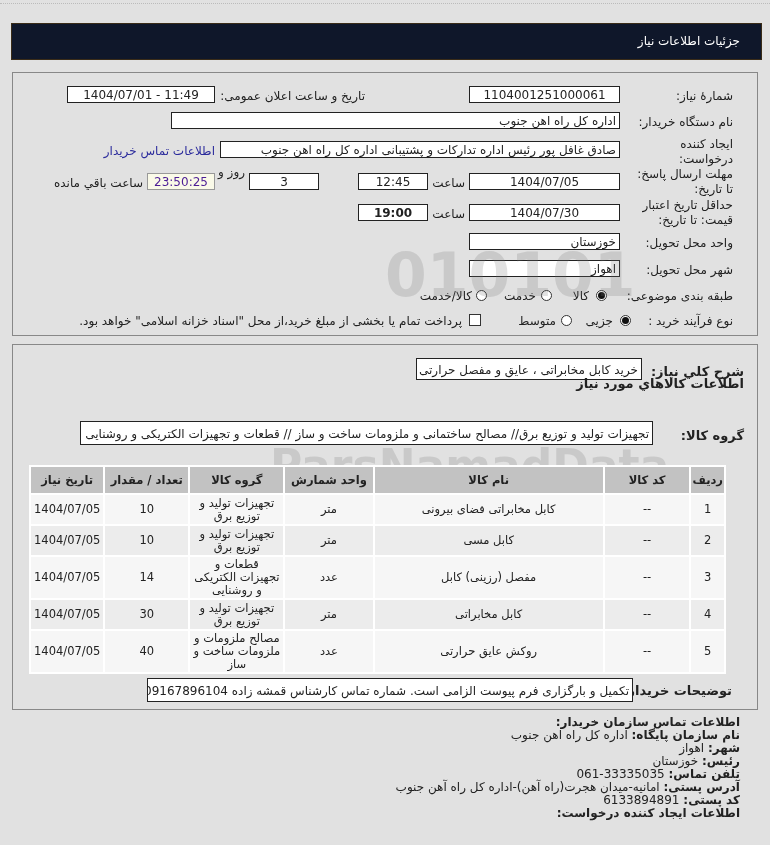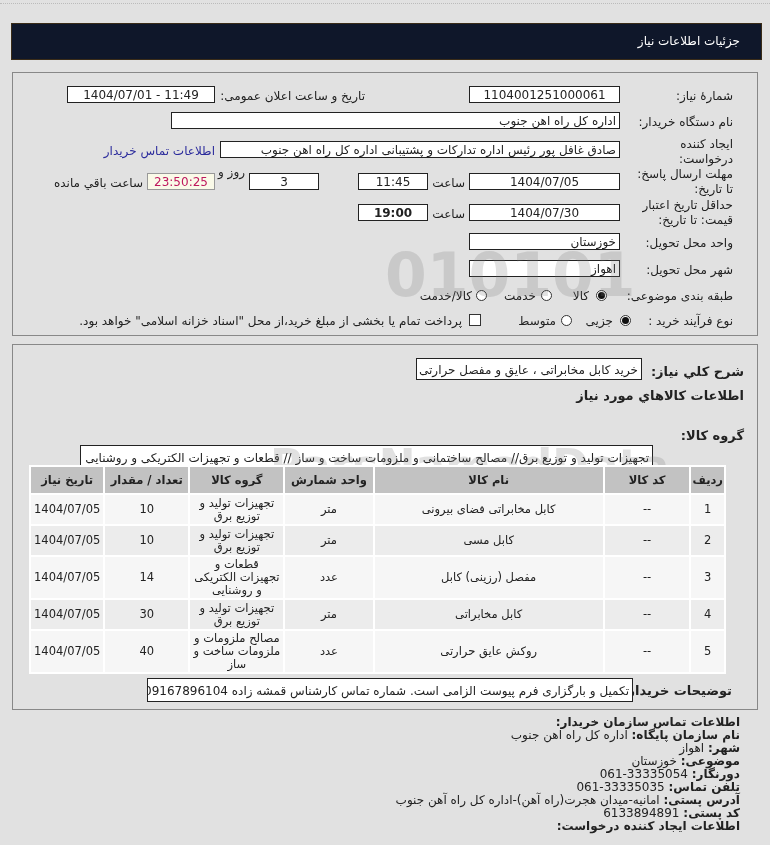--- a/index.html
+++ b/index.html
@@ -22,21 +22,21 @@
   }
   .p1 { left:12px; top:72px; width:744px; height:262px; }
   .p2 { left:12px; top:344px; width:744px; height:364px; border-bottom:1px solid #888; }
   .lbl { position:absolute; direction:rtl; text-align:right; white-space:nowrap; font-size:12px; }
   .box {
     position:absolute; background:#fff; border:1px solid #222; height:17px;
     font-size:12px; line-height:17px; white-space:nowrap; overflow:hidden; box-sizing:border-box;
   }
   .box.c { text-align:center; }
   .box.r { direction:rtl; text-align:right; padding-right:3px; }
-  .box.timer { background:#fafae8; border-color:#999; color:#be185d; }
+  .box.timer { background:#fafae8; border-color:#999; color:#4c1d95; }
   .link { color:#2b2b9c; }
   .radio {
     position:absolute; width:11px; height:11px; border:1px solid #333; border-radius:50%; background:#fff; box-sizing:border-box;
   }
   .radio.on::after { content:""; position:absolute; left:1px; top:1px; width:7px; height:7px; border-radius:50%; background:#111; }
   .chk { position:absolute; width:12px; height:12px; border:1px solid #333; background:#fff; box-sizing:border-box; }
   .bold { font-weight:bold; }
   table.items {
     position:absolute; left:29px; top:465px; width:697px;
     border-collapse:separate; border-spacing:2px; background:#fff;
@@ -70,21 +70,21 @@
 
 <div class="lbl" style="right:37px; top:137px;">ایجاد کننده</div>
 <div class="lbl" style="right:37px; top:152px;">درخواست:</div>
 <div class="box r" style="left:220px; top:141px; width:400px;">صادق غافل پور رئیس اداره تدارکات و پشتیبانی اداره کل راه اهن جنوب</div>
 <div class="lbl link" style="right:555px; top:144px;">اطلاعات تماس خریدار</div>
 
 <div class="lbl" style="right:37px; top:167px;">مهلت ارسال پاسخ:</div>
 <div class="lbl" style="right:37px; top:182px;">تا تاریخ:</div>
 <div class="box c" style="left:469px; top:173px; width:151px;">1404/07/05</div>
 <div class="lbl" style="right:305px; top:176px;">ساعت</div>
-<div class="box c" style="left:358px; top:173px; width:70px;">11:45</div>
+<div class="box c" style="left:358px; top:173px; width:70px;">12:45</div>
 <div class="box c" style="left:249px; top:173px; width:70px;">3</div>
 <div class="lbl" style="right:525px; top:165px;">روز و</div>
 <div class="box c timer" style="left:147px; top:173px; width:68px;">23:50:25</div>
 <div class="lbl" style="right:627px; top:176px;">ساعت باقي مانده</div>
 
 <div class="lbl" style="right:37px; top:198px;">حداقل تاریخ اعتبار</div>
 <div class="lbl" style="right:37px; top:213px;">قیمت: تا تاریخ:</div>
 <div class="box c" style="left:469px; top:204px; width:151px;">1404/07/30</div>
 <div class="lbl" style="right:305px; top:207px;">ساعت</div>
 <div class="box c" style="left:358px; top:204px; width:70px;font-weight:bold;">19:00</div>
@@ -109,24 +109,24 @@
 <div class="radio" style="left:561px; top:315px;"></div>
 <div class="lbl" style="right:214px; top:314px;">متوسط</div>
 <div class="chk" style="left:469px; top:314px;"></div>
 <div class="lbl" style="right:308px; top:314px;">پرداخت تمام یا بخشی از مبلغ خرید،از محل "اسناد خزانه اسلامی" خواهد بود.</div>
 
 <div class="panel p2"></div>
 
 <div class="lbl bold" style="right:26px; top:364px; font-size:13px;">شرح کلي نياز:</div>
 <div class="box r" style="left:416px; top:358px; width:226px; height:22px; line-height:22px;">خرید کابل مخابراتی ، عایق و مفصل حرارتی</div>
 
-<div class="lbl bold" style="right:26px; top:388px; font-size:13px;margin-left:20px;">اطلاعات کالاهاي مورد نياز</div>
+<div class="lbl bold" style="right:26px; top:376px; font-size:13px;margin-left:20px;">اطلاعات کالاهاي مورد نياز</div>
 
 <div class="lbl bold" style="right:26px; top:428px; font-size:13px;">گروه کالا:</div>
-<div class="box r" style="left:80px; top:421px; width:573px; height:24px; line-height:24px;margin-top:24px;">تجهیزات تولید و توزیع برق// مصالح ساختمانی و ملزومات ساخت و ساز // قطعات و تجهیزات الکتریکی و روشنایی</div>
+<div class="box r" style="left:80px; top:421px; width:573px; height:24px; line-height:24px;">تجهیزات تولید و توزیع برق// مصالح ساختمانی و ملزومات ساخت و ساز // قطعات و تجهیزات الکتریکی و روشنایی</div>
 
 <div class="watermark" style="left:385px; top:240px; font-size:60px;text-align:center;">010101</div>
 <div class="watermark" style="left:270px; top:440px; font-size:44px;">ParsNamadData</div>
 <div class="watermark" style="left:200px; top:490px; font-size:24px; direction:rtl;">مرکز فرآوری اطلاعات پارس</div>
 <div class="watermark" style="left:200px; top:518px; font-size:26px; direction:rtl;">پایگاه اطلاع رسانی مناقصه و مزایده</div>
 <div class="watermark" style="left:250px; top:548px; font-size:34px;">۰۲۱-۸۸۳۴۹۶۷۰</div>
 
 <table class="items">
   <thead>
     <tr>
@@ -188,19 +188,18 @@
   </tbody>
 </table>
 
 <div class="lbl bold" style="right:38px; top:683px; font-size:13px;">توضیحات خریدار:</div>
 <div class="box r" style="left:147px; top:678px; width:486px; height:24px; line-height:24px;">تکمیل و بارگزاری فرم پیوست الزامی است. شماره تماس کارشناس قمشه زاده 09167896104</div>
 
 <div class="contact">
   <div class="k">اطلاعات تماس سازمان خریدار:</div>
   <div><span class="k">نام سازمان پایگاه:</span> <span>اداره کل راه اهن جنوب</span></div>
   <div><span class="k">شهر:</span> <span>اهواز</span></div>
-  <div><span class="k">موضوعی:</span> <span>خوزستان</span></div>
-  <div><span class="k">دورنگار:</span> <span style="direction:ltr; unicode-bidi:embed;">061-33335054</span></div>
+  <div><span class="k">رئیس:</span> <span>خوزستان</span></div>
   <div><span class="k">تلفن تماس:</span> <span style="direction:ltr; unicode-bidi:embed;">061-33335035</span></div>
   <div><span class="k">آدرس پستی:</span> <span>امانیه-میدان هجرت(راه آهن)-اداره کل راه آهن جنوب</span></div>
   <div><span class="k">کد پستی:</span> <span>6133894891</span></div>
   <div class="k">اطلاعات ایجاد کننده درخواست:</div>
 </div>
 
 </body></html>

